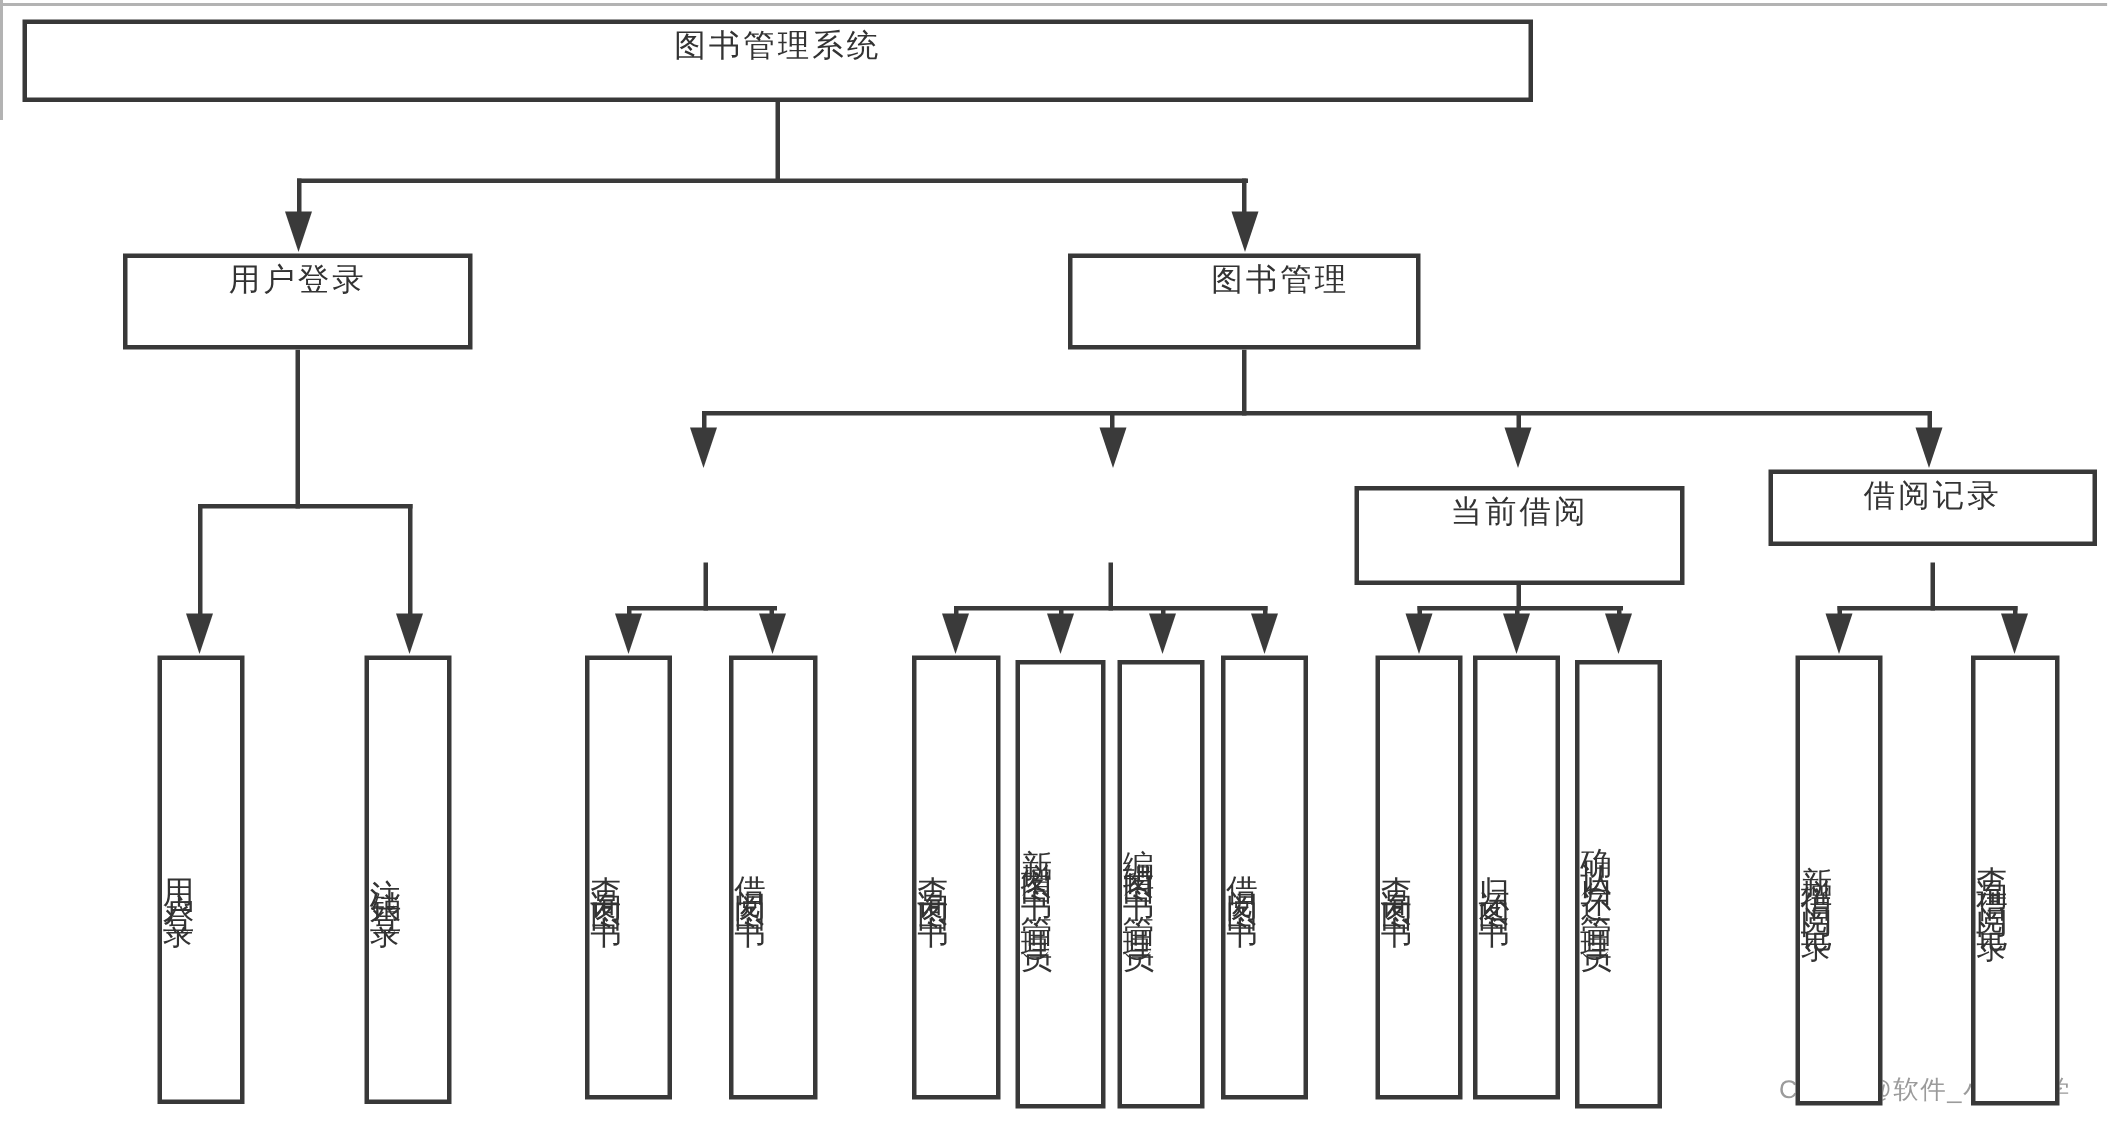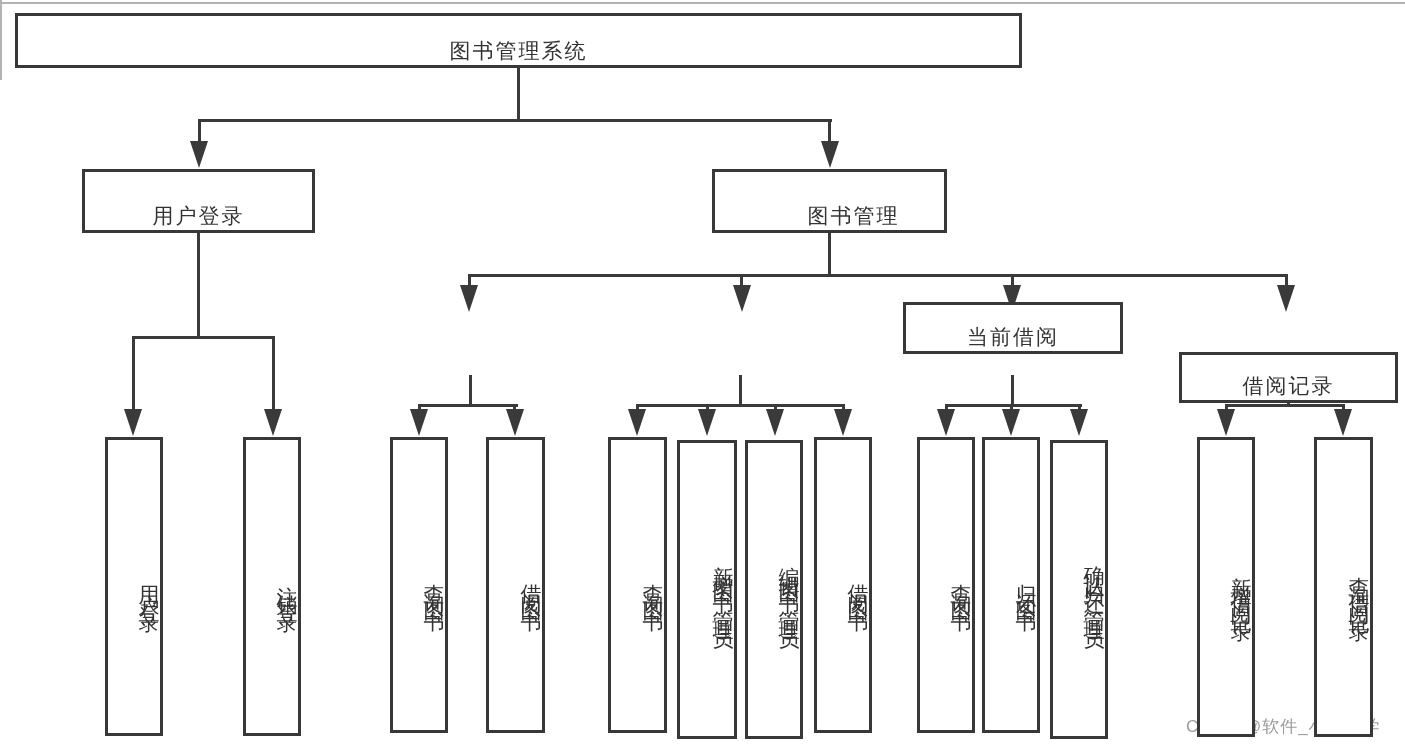--- a/index.html
+++ b/index.html
@@ -17,21 +17,21 @@
     overflow:hidden;
     font-family:"Liberation Sans","DejaVu Sans",sans-serif;
   }
   .edge-strip{position:absolute;background:#b3b3b3;}
   .node{
     position:absolute;
     box-sizing:border-box;
     border:3px solid var(--border);
     background:#fff;
     display:flex;
-    align-items:flex-end;
+    align-items:flex-start;
     justify-content:center;
     color:var(--text);
     font-size:21px;
     letter-spacing:2px;
   }
   .node.v{
     writing-mode:vertical-lr;
     text-orientation:mixed;
     letter-spacing:9px;
     line-height:1;
@@ -115,24 +115,24 @@
     <div class="carrow" style="left: 1334px; top: 409px;"></div>
     <div class="node h" style="left: 15px; top: 13px; width: 1007px; height: 55px;">
       <span class="lbl">图书管理系统</span>
     </div>
     <div class="node h" style="left: 82px; top: 169px; width: 233px; height: 64px;">
       <span class="lbl">用户登录</span>
     </div>
     <div class="node h" style="left: 712px; top: 169px; width: 235px; height: 64px; padding-left: 48px;">
       <span class="lbl">图书管理</span>
     </div>
-    <div class="node h" style="left: 903px; top: 302px; width: 220px; height: 52px;">
+    <div class="node h" style="left: 903px; top: 324px; width: 220px; height: 66px;">
       <span class="lbl">当前借阅</span>
     </div>
-    <div class="node h" style="left: 1179px; top: 313px; width: 219px; height: 51px; margin-top: 39px;">
+    <div class="node h" style="left: 1179px; top: 313px; width: 219px; height: 51px;">
       <span class="lbl">借阅记录</span>
     </div>
     <div class="node v" style="left: 105px; top: 437px; width: 58px; height: 299px;">
       <span class="lbl">用户登录</span>
     </div>
     <div class="node v" style="left: 243px; top: 437px; width: 58px; height: 299px;">
       <span class="lbl">注销登录</span>
     </div>
     <div class="node v" style="left: 390px; top: 437px; width: 58px; height: 296px;">
       <span class="lbl">查询图书</span>

